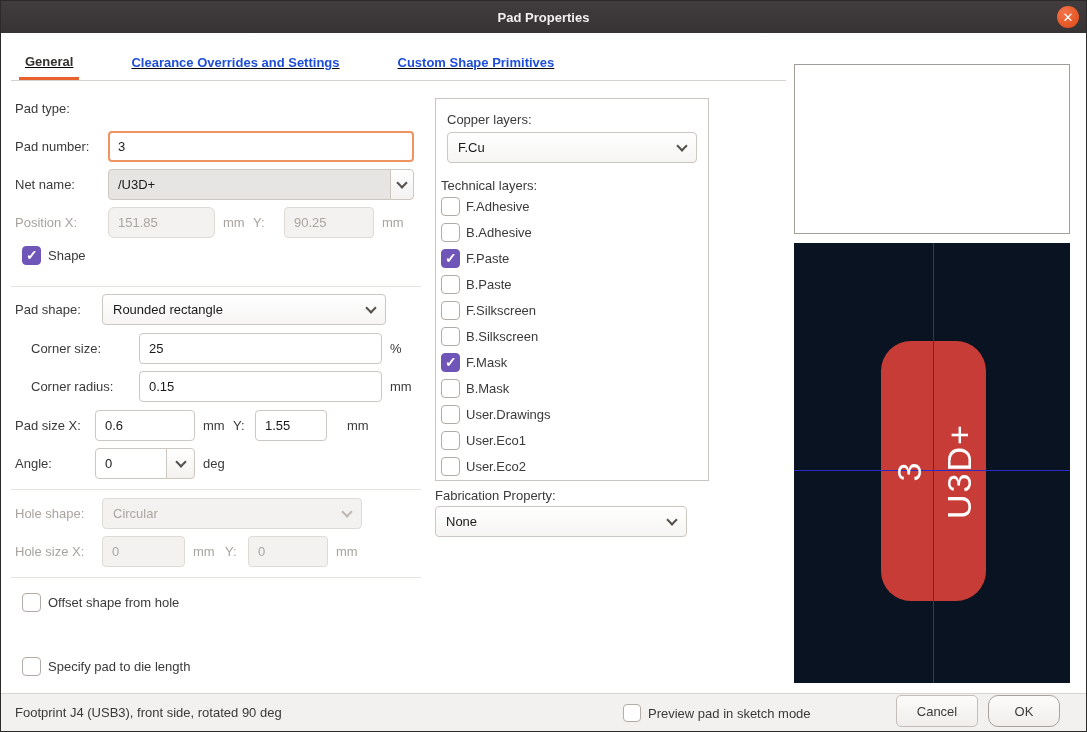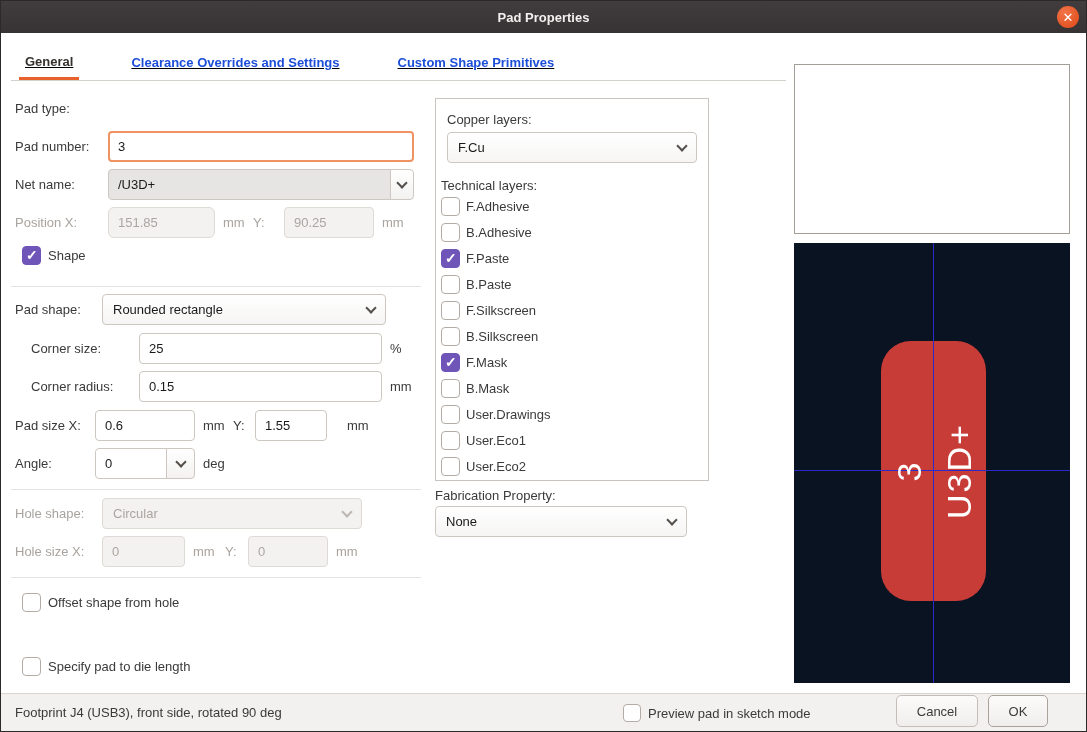--- a/index.html
+++ b/index.html
@@ -206,16 +206,16 @@
       <div>3</div>
       <div>U3D+</div>
     </div>
   </div>
 
   <div class="footer">
     <span class="lbl" style="left:14px; top:11px;">Footprint J4 (USB3), front side, rotated 90 deg</span>
     <span class="cb" style="left:622px; top:10px; width:18px; height:18px;"></span>
     <span class="lbl" style="left:647px; top:12px;">Preview pad in sketch mode</span>
     <button class="btn" style="left:895px; top:1px; width:82px;">Cancel</button>
-    <button class="btn" style="left:987px; top:1px; width:60px; border-color:#aaa39c;">OK</button>
+    <button class="btn" style="left:987px; top:1px; width:72px; border-color:#aaa39c;border-radius:10px;">OK</button>
   </div>
 
 </div>
 
 </body></html>

